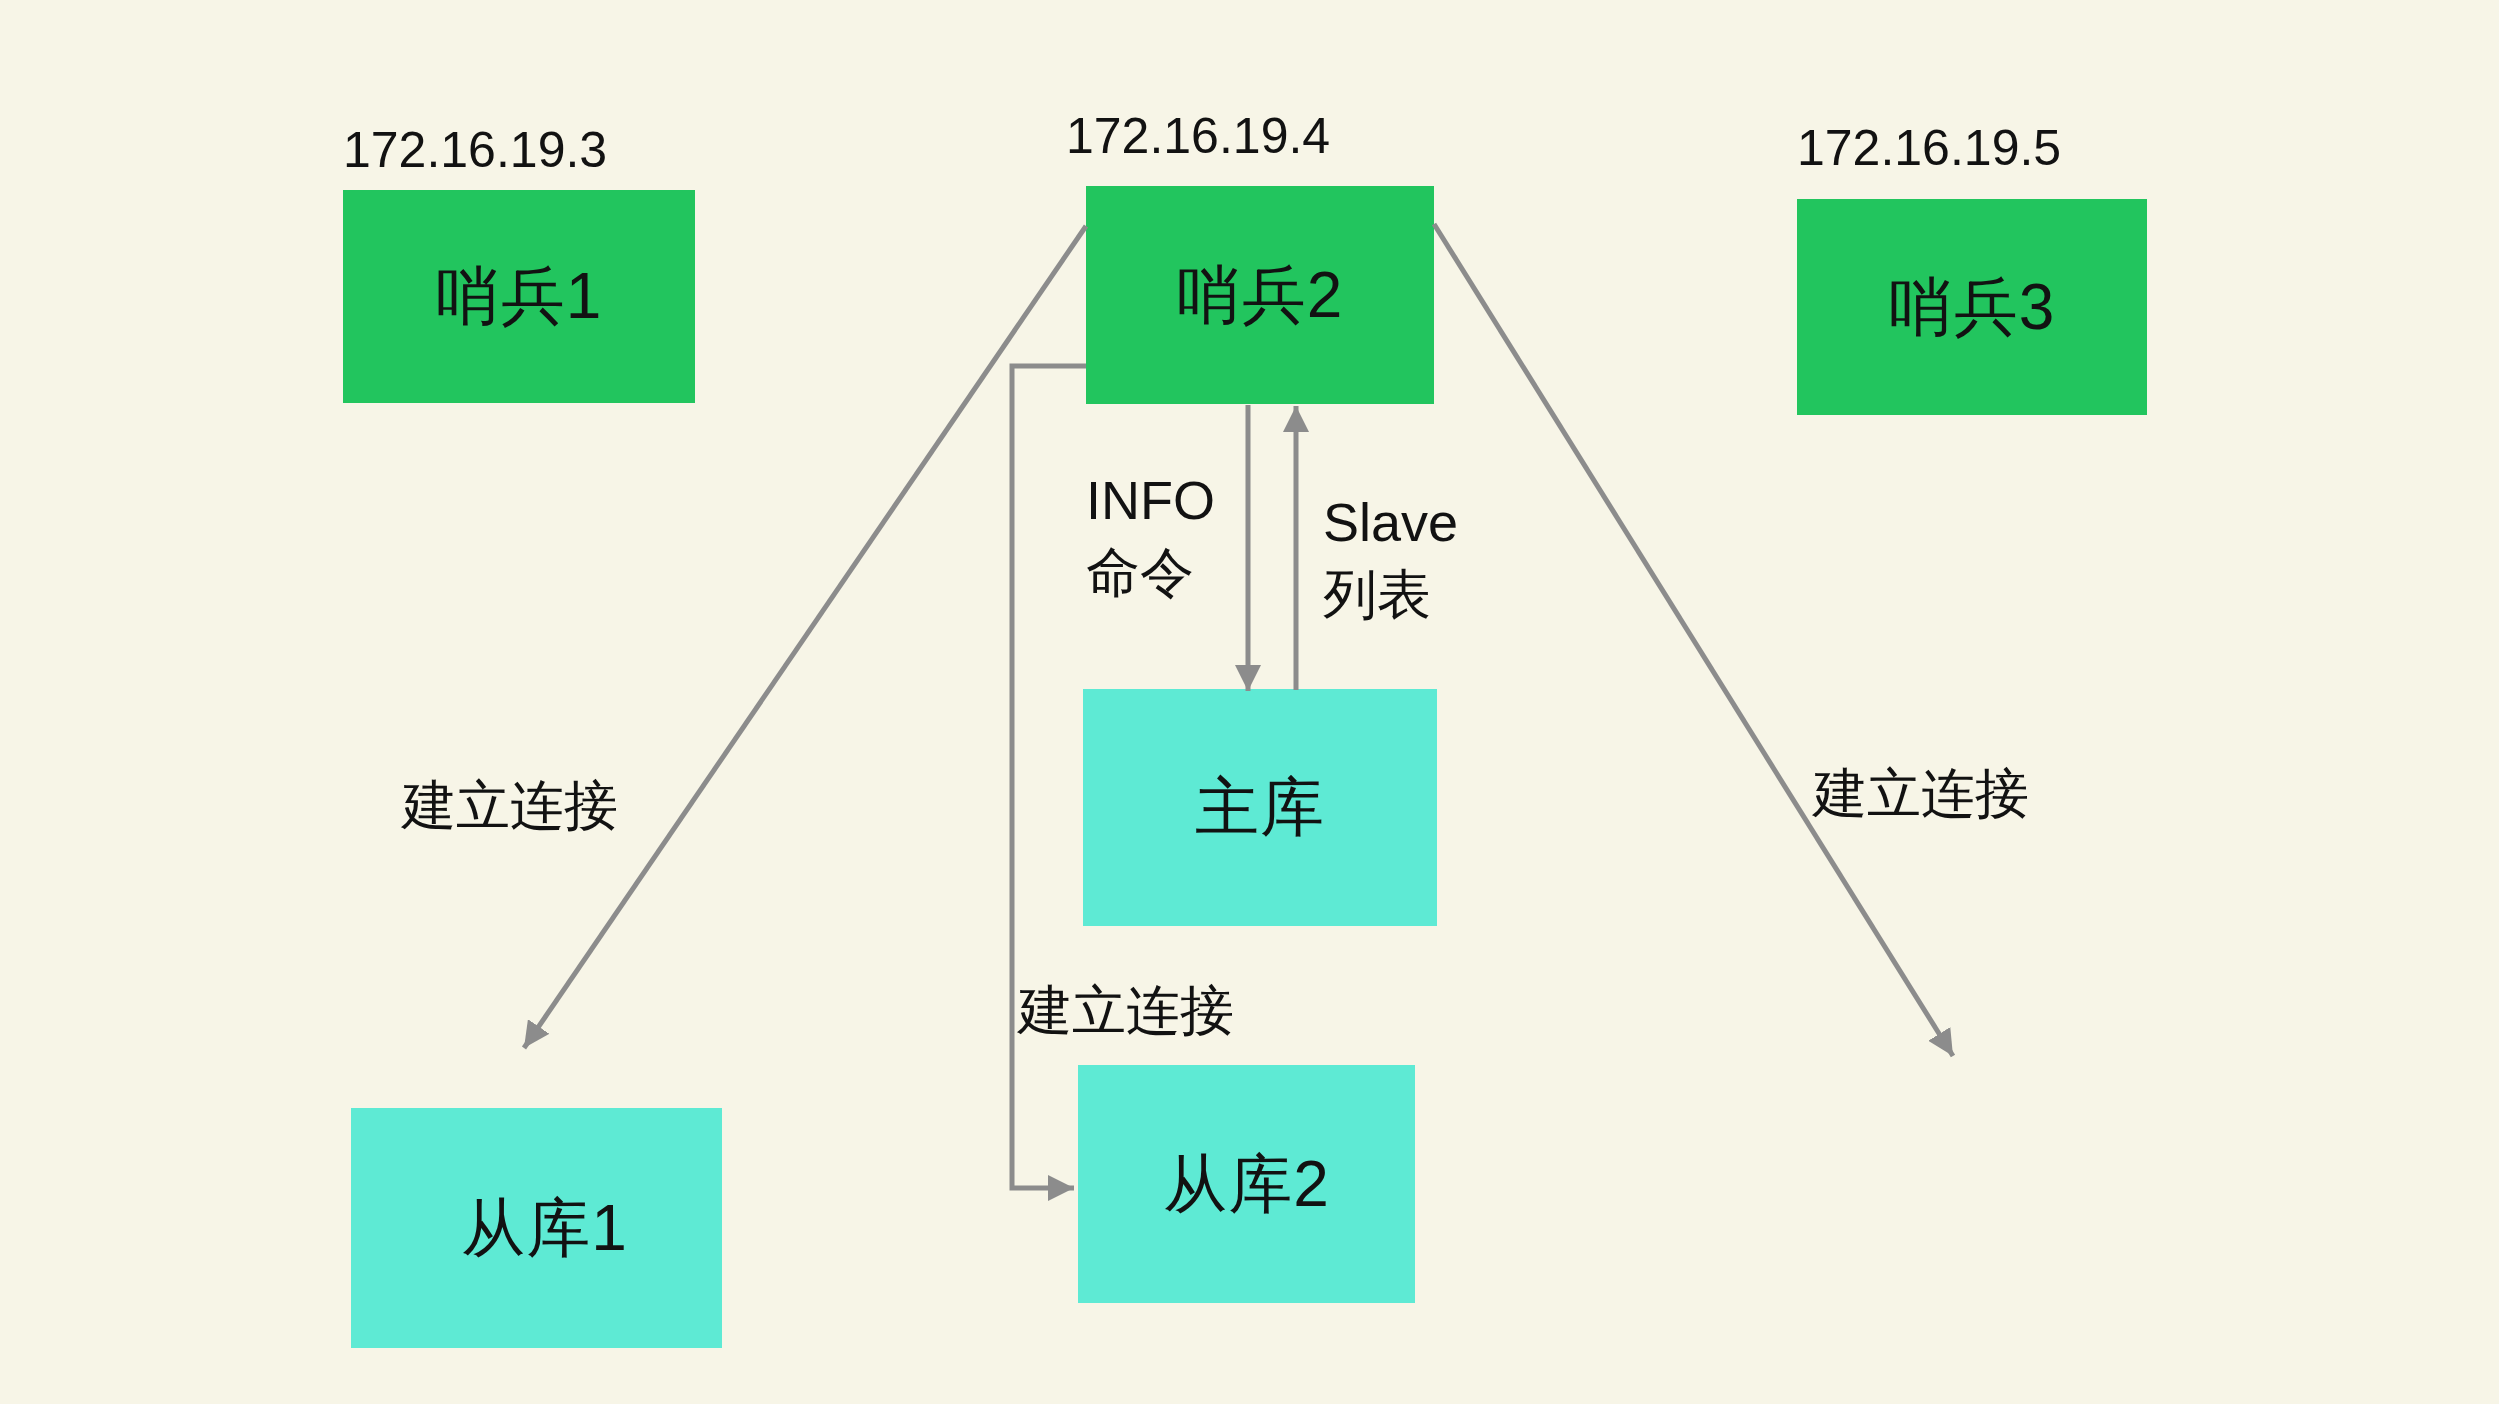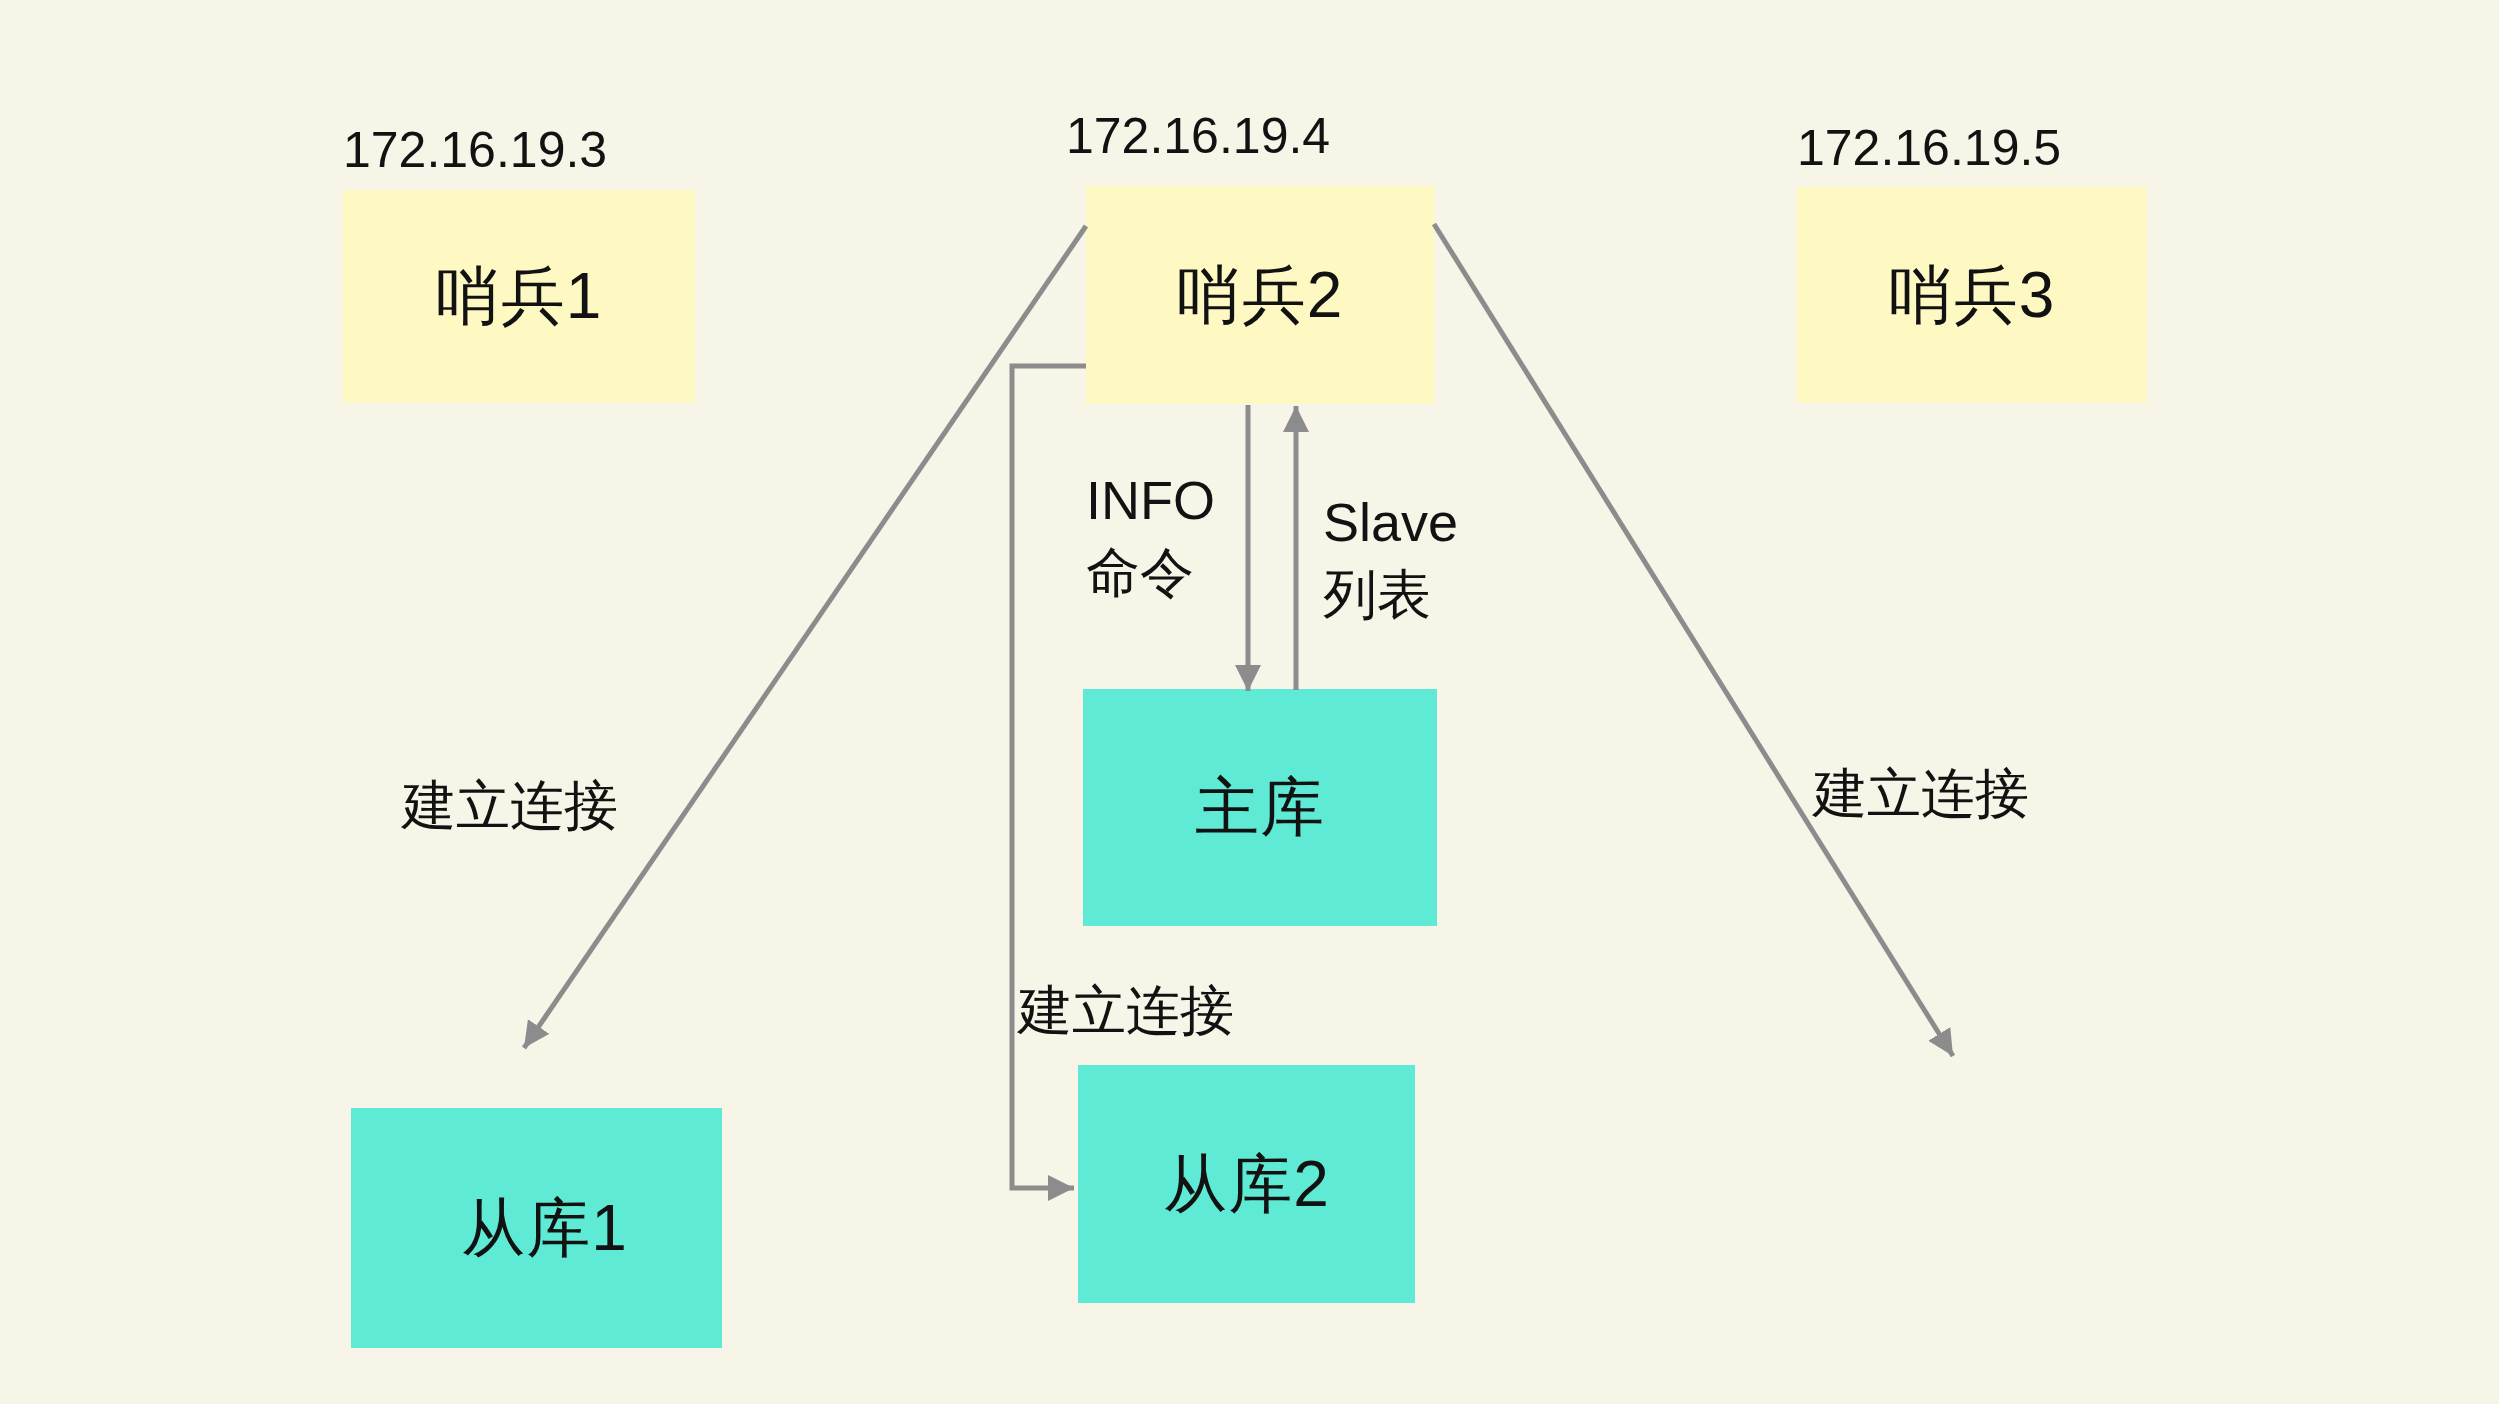--- a/index.html
+++ b/index.html
@@ -23,26 +23,26 @@
   }
   .node {
     position: absolute;
     display: flex;
     align-items: center;
     justify-content: center;
     font-size: 64px;
     letter-spacing: 1px;
     z-index: 1;
   }
-  .sentinel { background: #fef9c3; align-items: center; }
+  .sentinel { background: #22c55e; align-items: center; }
   .db       { background: #5eead4; }
 
   .n-sentinel1 { left: 343px;  top: 190px;  width: 352px; height: 213px; }
   .n-sentinel2 { left: 1086px; top: 186px;  width: 348px; height: 218px; }
-  .n-sentinel3 { left: 1797px; top: 187px;  width: 350px; height: 216px; }
+  .n-sentinel3 { left: 1797px; top: 199px;  width: 350px; height: 216px; }
   .n-master    { left: 1083px; top: 689px;  width: 354px; height: 237px; }
   .n-slave1    { left: 351px;  top: 1108px; width: 355px; height: 240px; padding-left: 16px; }
   .n-slave2    { left: 1078px; top: 1065px; width: 337px; height: 238px; }
   .n-slave3    { left: 1787px; top: 1065px; width: 355px; height: 238px; }
 
   .ip {
     position: absolute;
     font-size: 50px;
     z-index: 3;
     white-space: nowrap;

